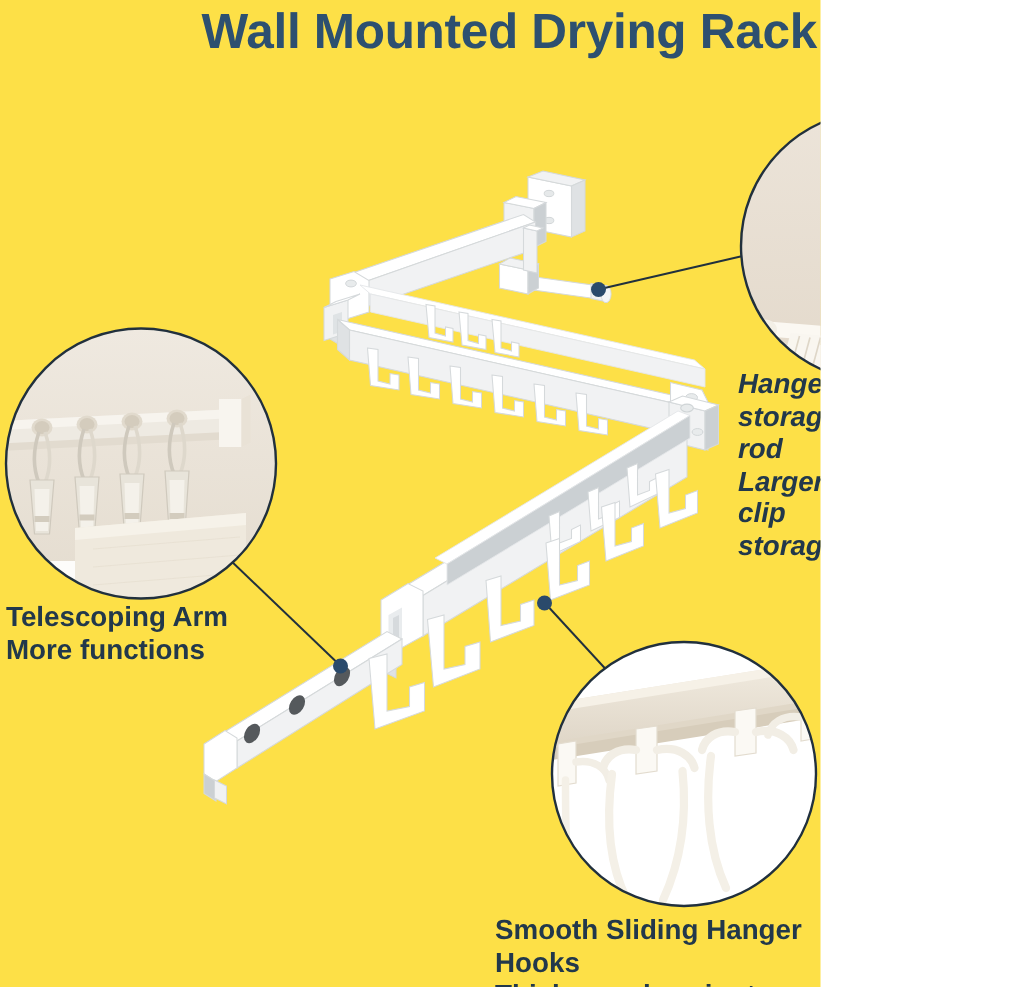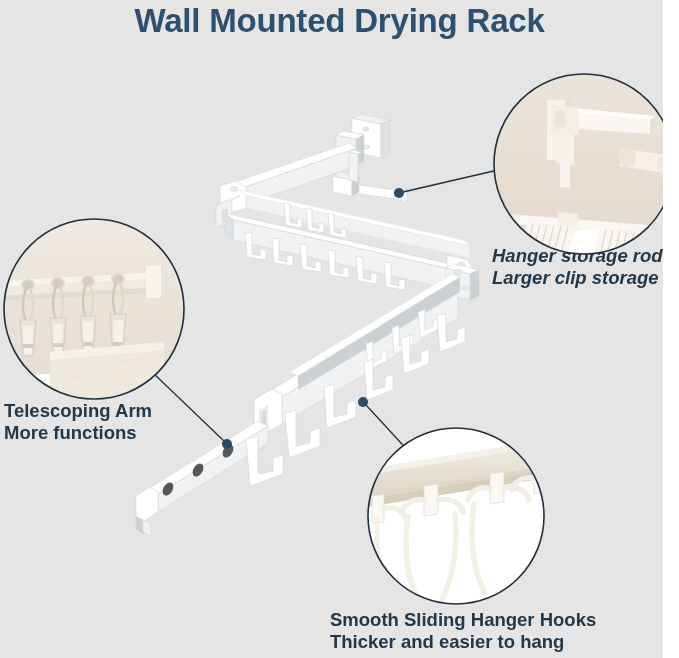--- a/index.html
+++ b/index.html
@@ -5,23 +5,23 @@
   html, body {
     margin: 0;
     padding: 0;
     background: #ffffff;
   }
   body {
     font-family: "Liberation Sans", sans-serif;
   }
   #page {
     position: relative;
-    width: 663px;
+    width: 547px;
     height: 658px;
-    background: #e5e5e5;
+    background: #fde047;
     overflow: hidden;
   }
 
   
   #title {
     position: absolute;
     left: 0;
     top: 2px;
     width: 679px;
     text-align: center;

